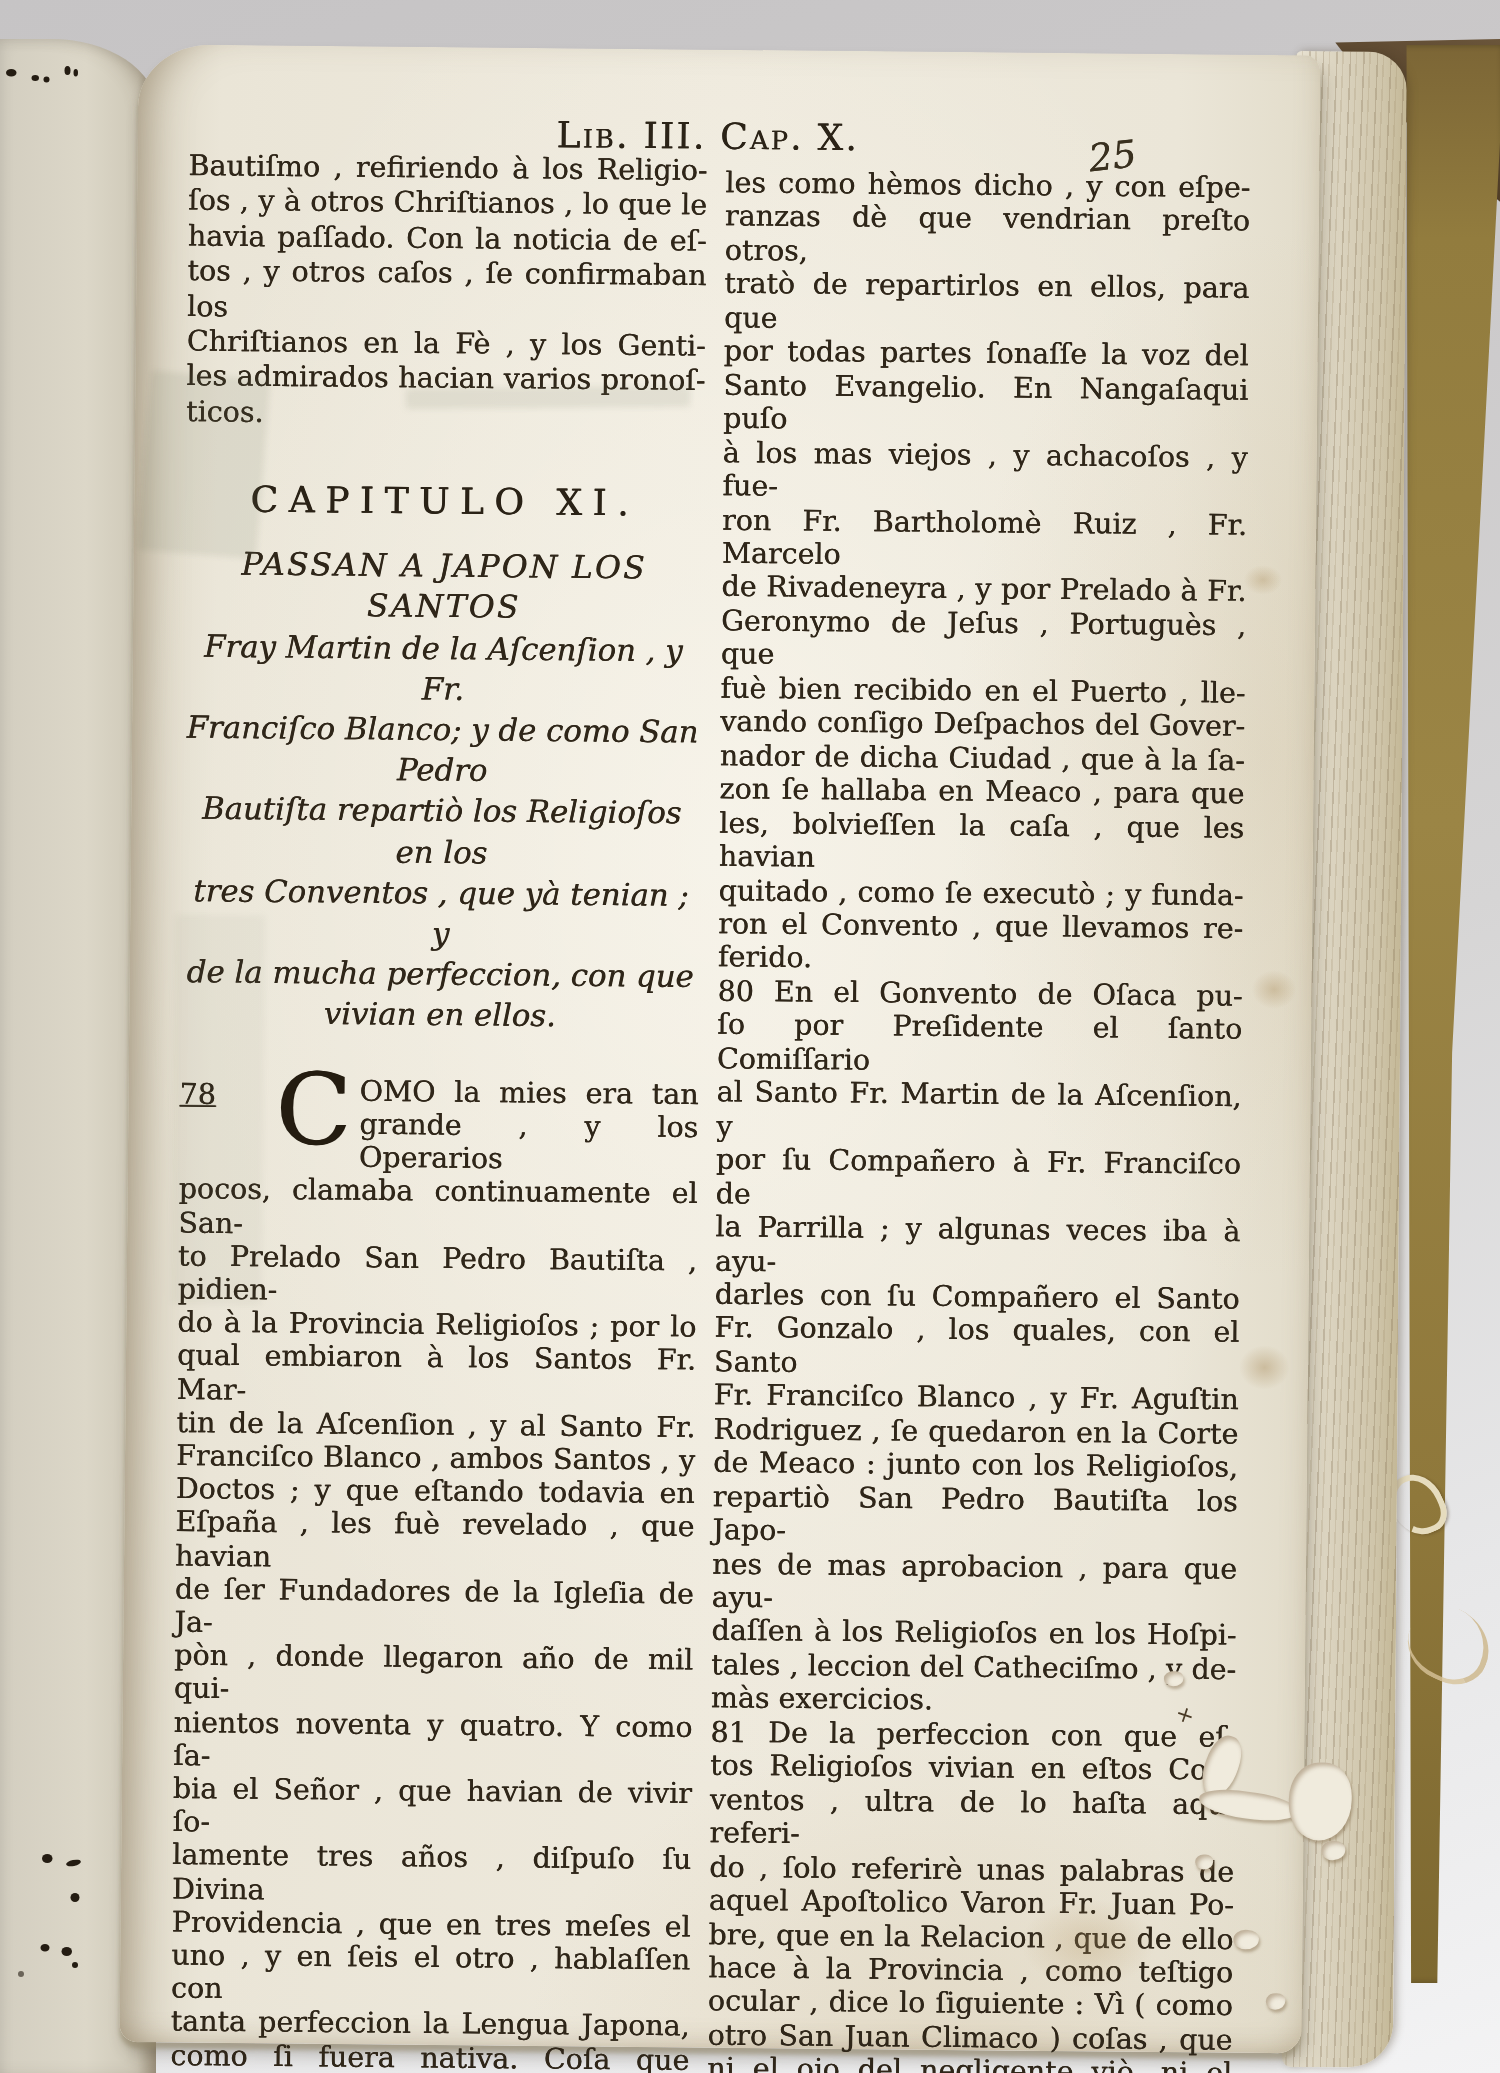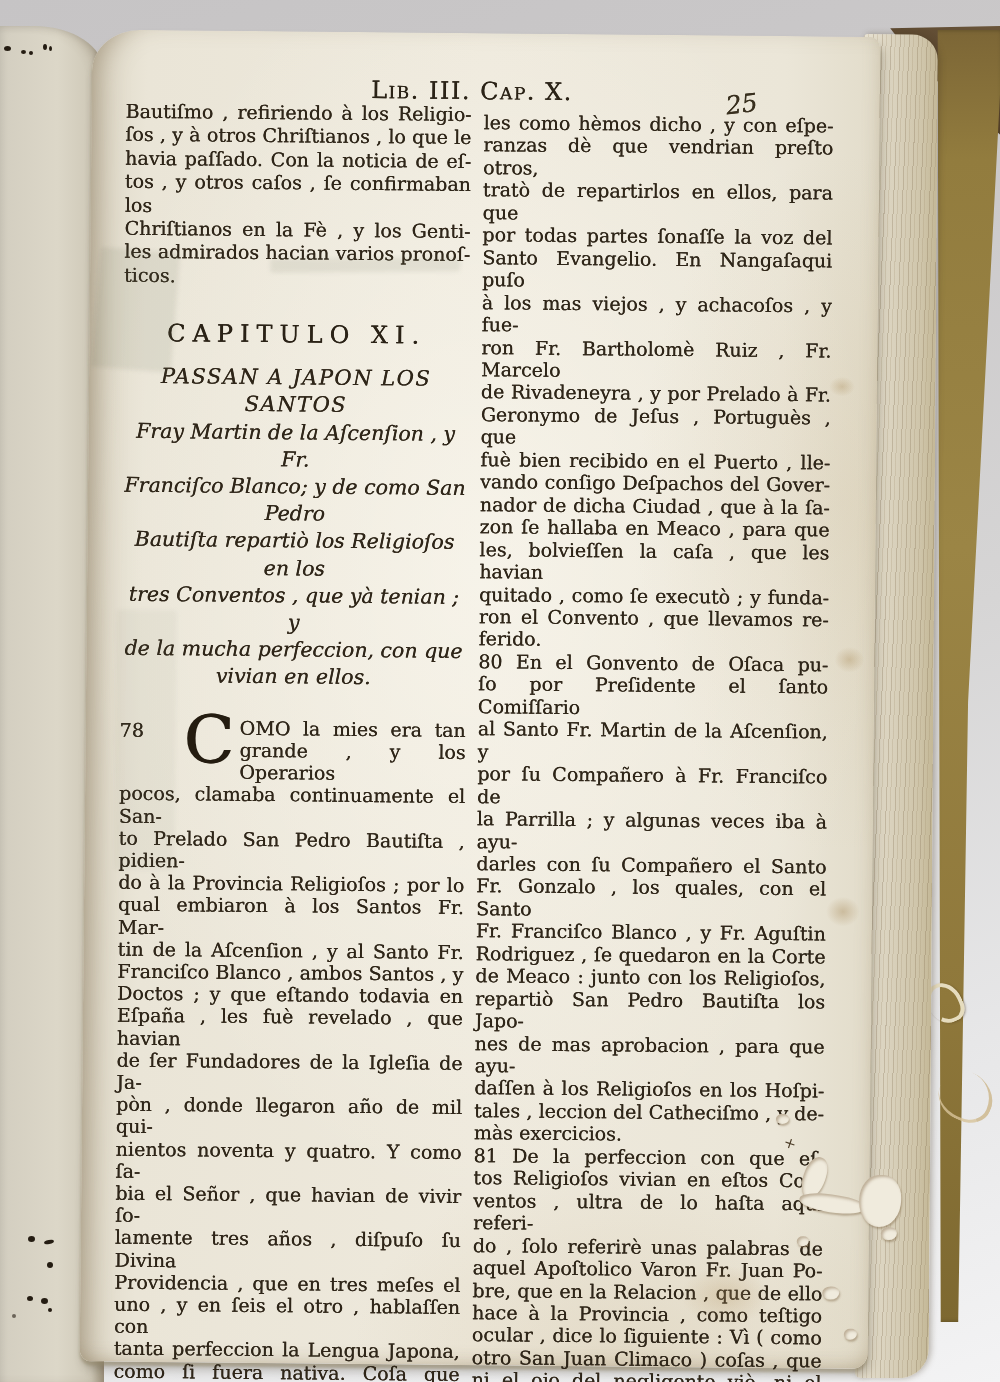--- a/index.html
+++ b/index.html
@@ -92,20 +92,21 @@
   .summary{margin-bottom:26px;}
   .summary .line{
     font-style:italic;font-size:20.5px;line-height:27.2px;
     text-align:center;text-align-last:center;
   }
   .summary .line:first-child{letter-spacing:1.5px;font-size:21px;}
   .p78{overflow:visible;}
   .p78-num{
     float:left;width:64px;height:45px;font-size:19px;padding-top:3px;
     text-shadow:.25px 0 currentColor;
+    text-decoration:underline;
   }
   .dropcap{
     float:left;width:56px;height:45px;font-size:66px;line-height:48px;
     color:#241c10;text-shadow:.8px 0 currentColor;
   }
   .margin-cross{
     left:702px;top:1098px;font-size:15px;color:#4a3b26;transform:rotate(18deg);
   }
   
   .dot{position:absolute;background:#241c12;border-radius:50%;z-index:4;}

